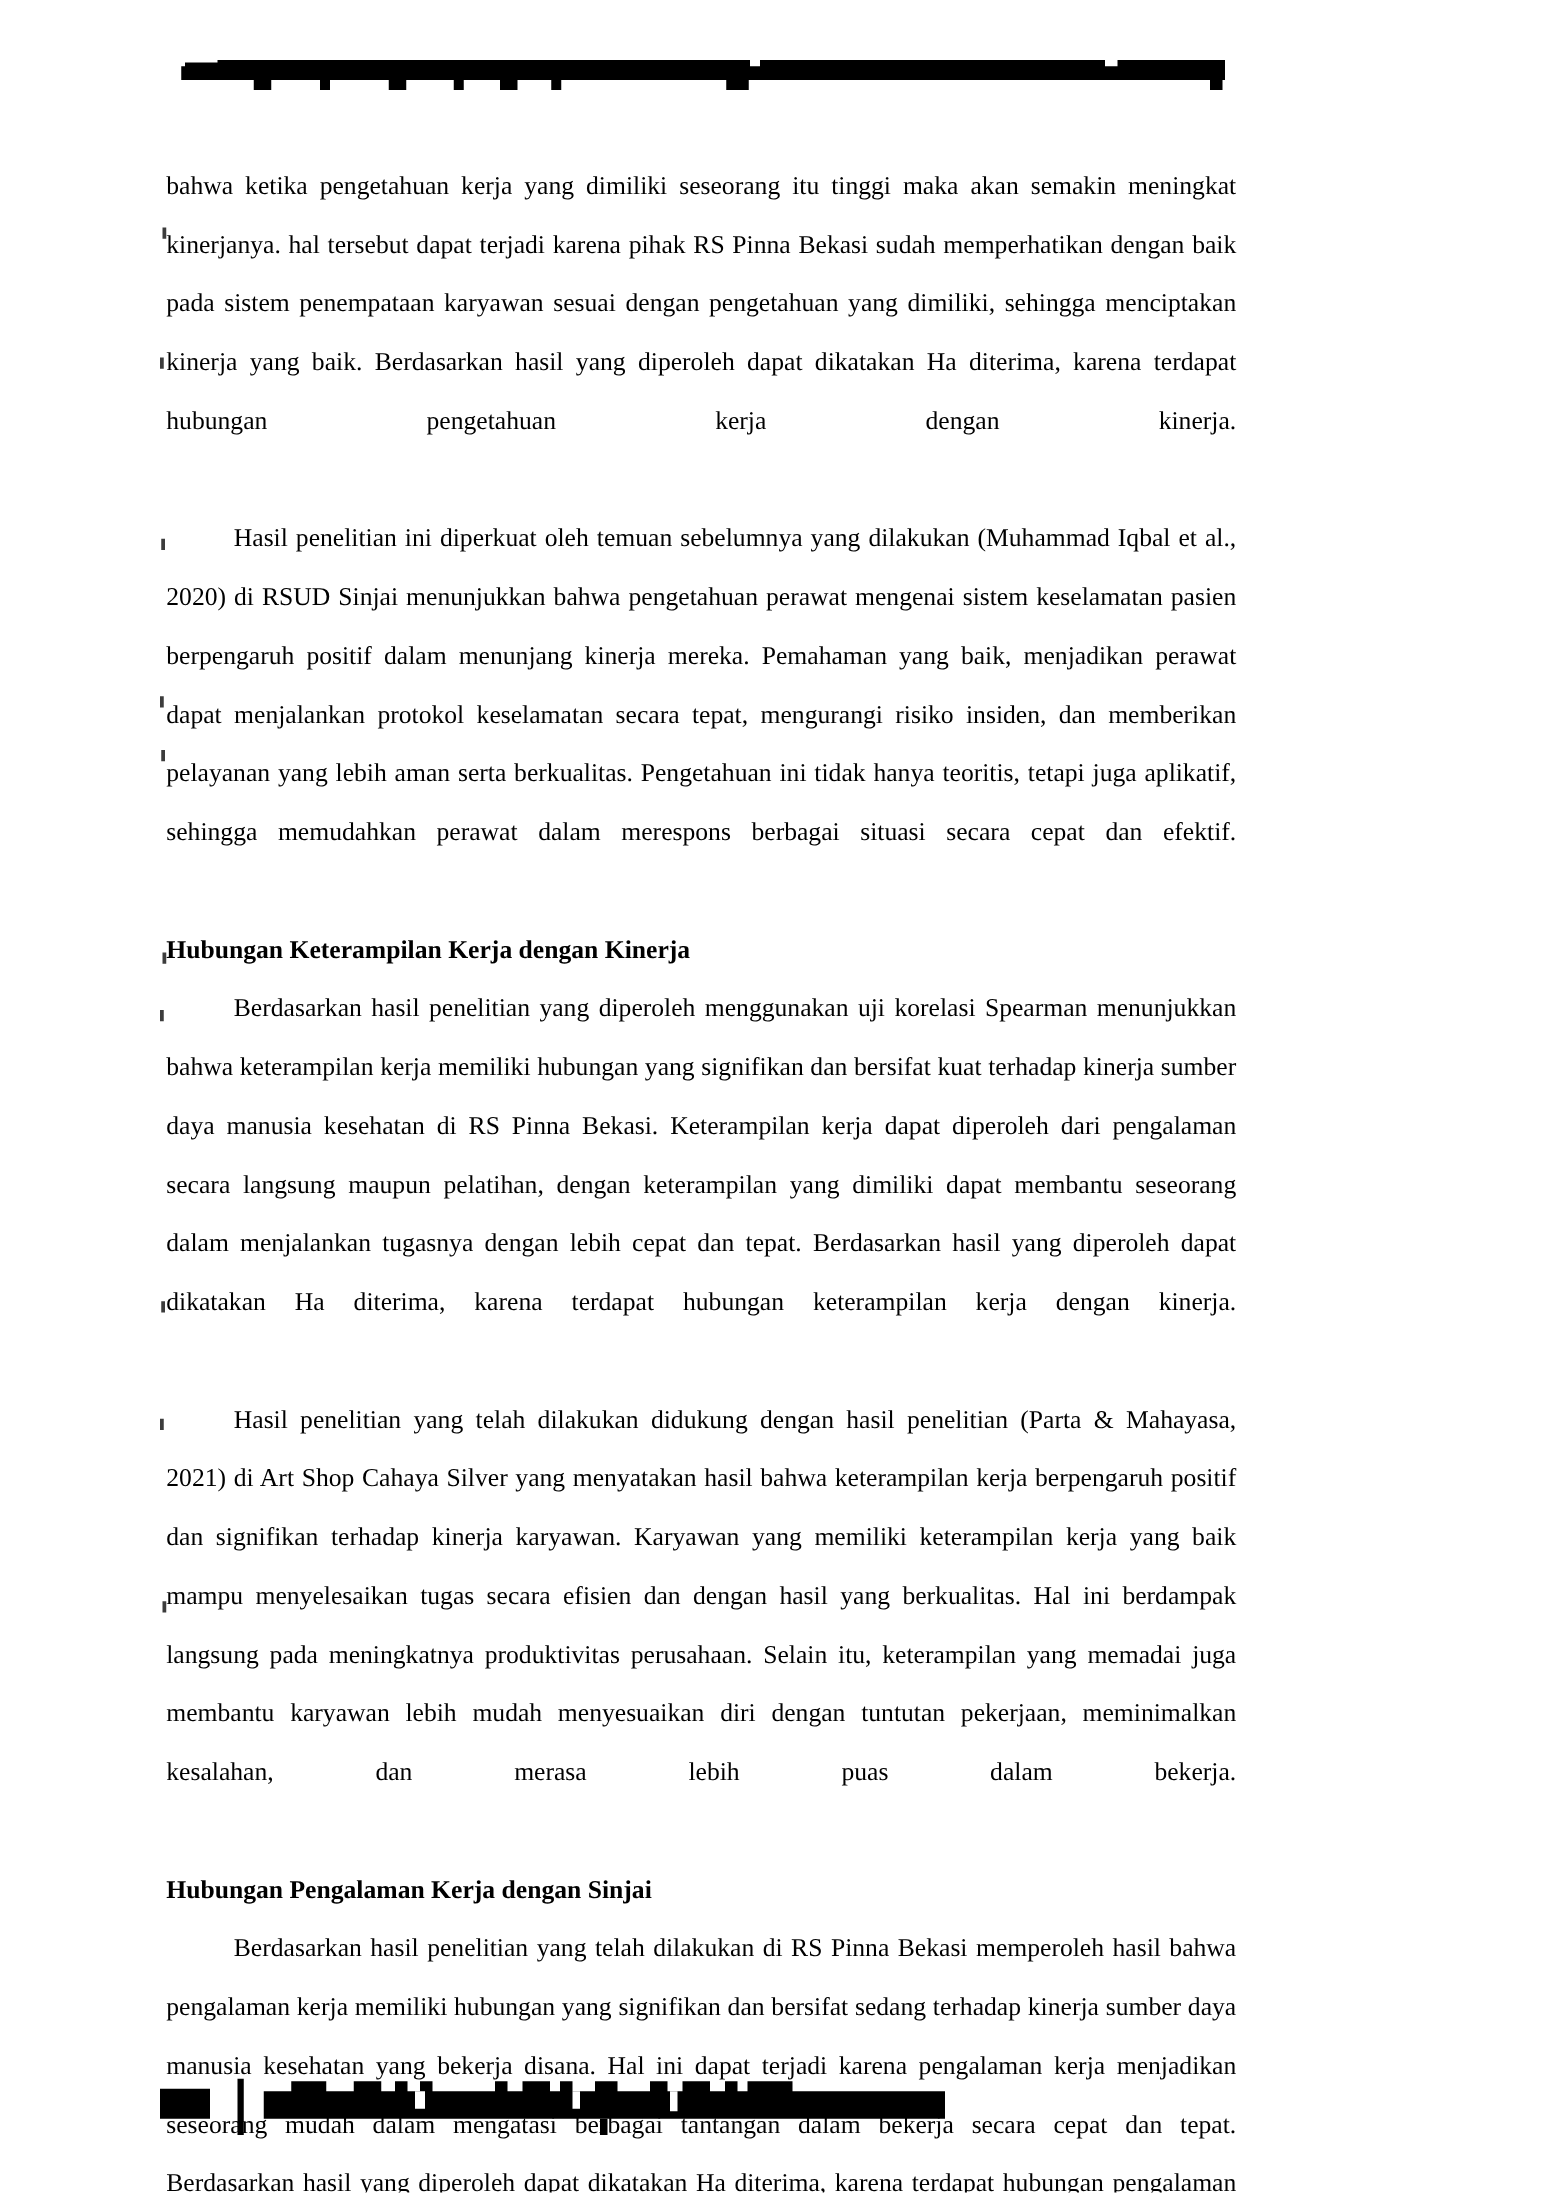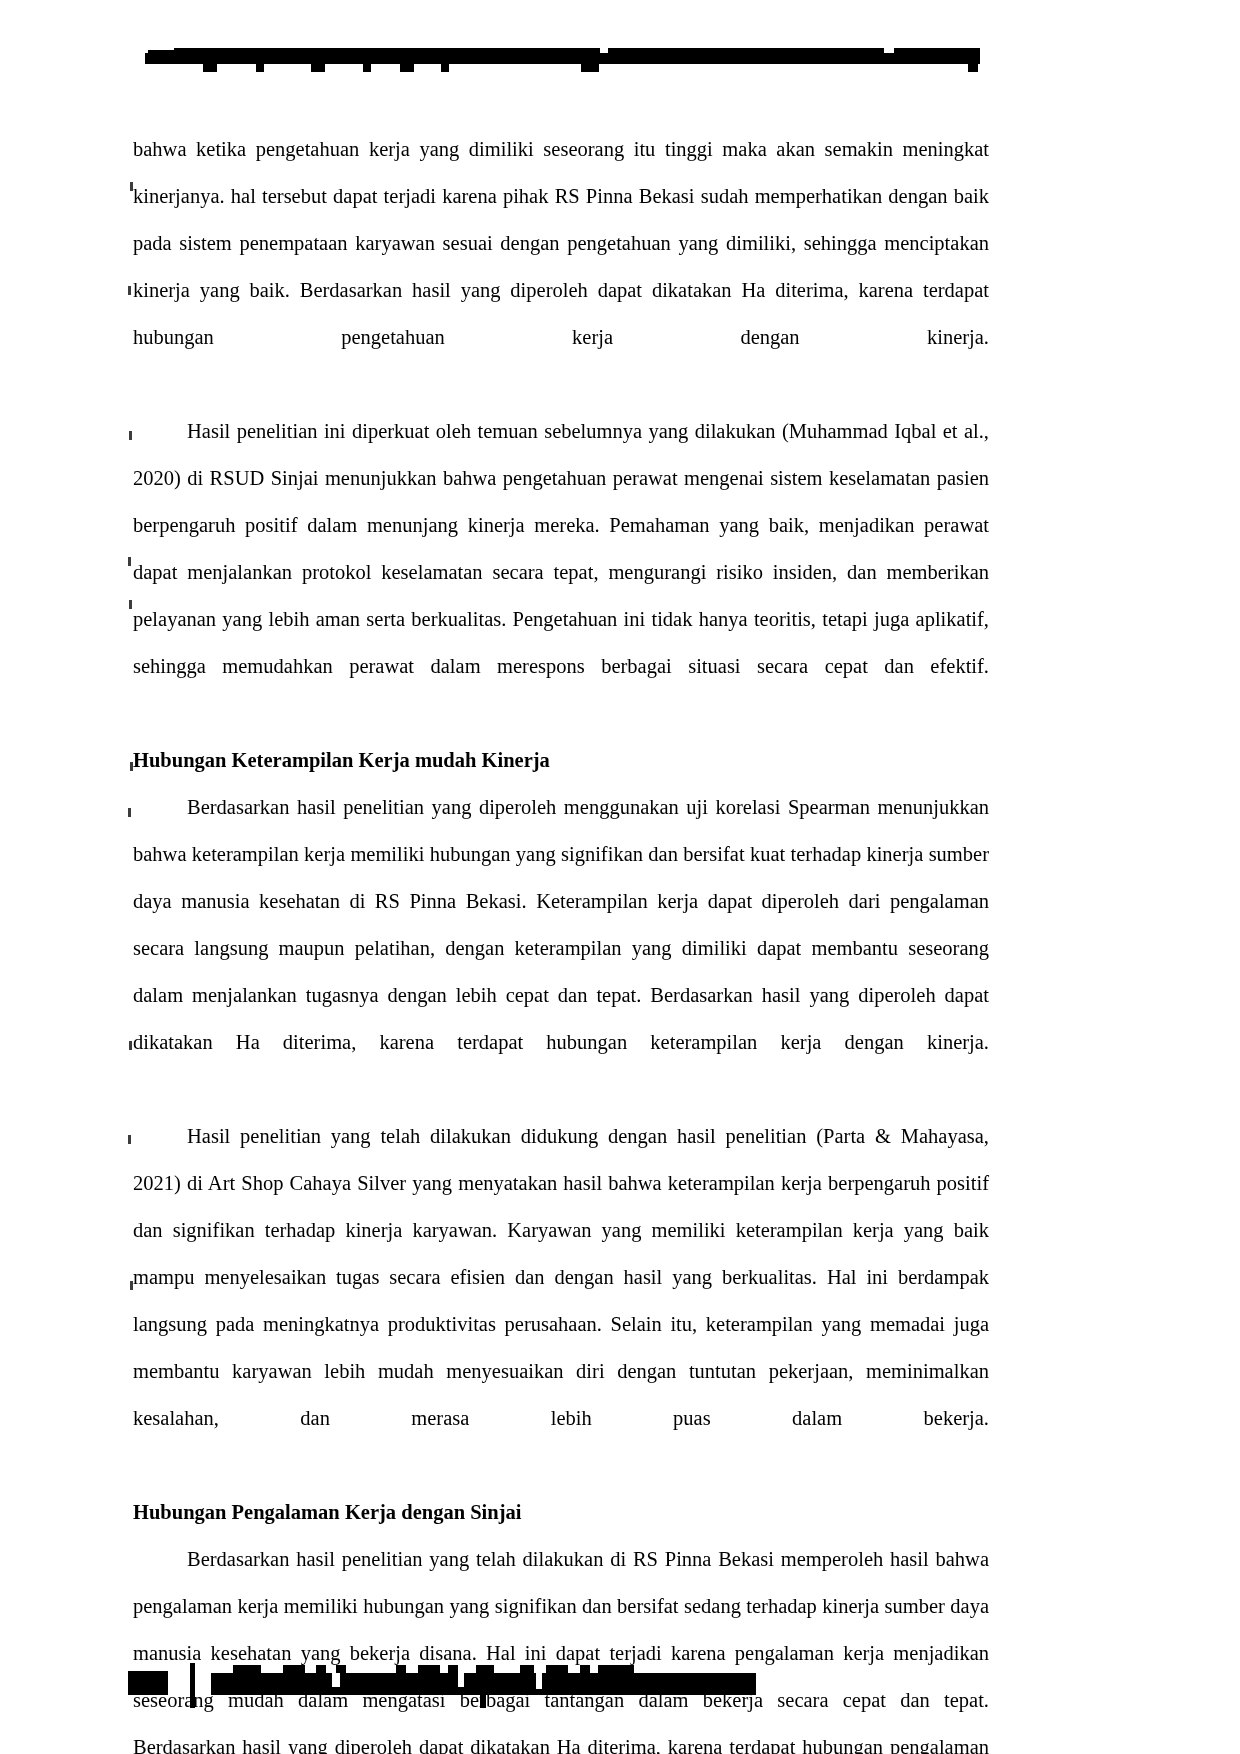--- a/index.html
+++ b/index.html
@@ -141,21 +141,21 @@
   <div class="speck" style="left:129px; top:1041px;"></div>
   <div class="speck" style="left:128px; top:1135px;"></div>
   <div class="speck" style="left:130px; top:1281px;"></div>
 
   <div class="content">
 
     <p class="para">bahwa ketika pengetahuan kerja yang dimiliki seseorang itu tinggi maka akan semakin meningkat kinerjanya. hal tersebut dapat terjadi karena pihak RS Pinna Bekasi sudah memperhatikan dengan baik pada sistem penempataan karyawan sesuai dengan pengetahuan yang dimiliki, sehingga menciptakan kinerja yang baik. Berdasarkan hasil yang diperoleh dapat dikatakan Ha diterima, karena terdapat hubungan pengetahuan kerja dengan kinerja.</p>
 
     <p class="para indent">Hasil penelitian ini diperkuat oleh temuan sebelumnya yang dilakukan (Muhammad Iqbal et al., 2020) di RSUD Sinjai menunjukkan bahwa pengetahuan perawat mengenai sistem keselamatan pasien berpengaruh positif dalam menunjang kinerja mereka. Pemahaman yang baik, menjadikan perawat dapat menjalankan protokol keselamatan secara tepat, mengurangi risiko insiden, dan memberikan pelayanan yang lebih aman serta berkualitas. Pengetahuan ini tidak hanya teoritis, tetapi juga aplikatif, sehingga memudahkan perawat dalam merespons berbagai situasi secara cepat dan efektif.</p>
 
-    <h3 class="subheading">Hubungan Keterampilan Kerja mudah Kinerja</h3>
+    <h3 class="subheading">Hubungan Keterampilan Kerja dengan Kinerja</h3>
 
     <p class="para indent">Berdasarkan hasil penelitian yang diperoleh menggunakan uji korelasi Spearman menunjukkan bahwa keterampilan kerja memiliki hubungan yang signifikan dan bersifat kuat terhadap kinerja sumber daya manusia kesehatan di RS Pinna Bekasi. Keterampilan kerja dapat diperoleh dari pengalaman secara langsung maupun pelatihan, dengan keterampilan yang dimiliki dapat membantu seseorang dalam menjalankan tugasnya dengan lebih cepat dan tepat. Berdasarkan hasil yang diperoleh dapat dikatakan Ha diterima, karena terdapat hubungan keterampilan kerja dengan kinerja.</p>
 
     <p class="para indent">Hasil penelitian yang telah dilakukan didukung dengan hasil penelitian (Parta &amp; Mahayasa, 2021) di Art Shop Cahaya Silver yang menyatakan hasil bahwa keterampilan kerja berpengaruh positif dan signifikan terhadap kinerja karyawan. Karyawan yang memiliki keterampilan kerja yang baik mampu menyelesaikan tugas secara efisien dan dengan hasil yang berkualitas. Hal ini berdampak langsung pada meningkatnya produktivitas perusahaan. Selain itu, keterampilan yang memadai juga membantu karyawan lebih mudah menyesuaikan diri dengan tuntutan pekerjaan, meminimalkan kesalahan, dan merasa lebih puas dalam bekerja.</p>
 
     <h3 class="subheading">Hubungan Pengalaman Kerja dengan Sinjai</h3>
 
     <p class="para indent">Berdasarkan hasil penelitian yang telah dilakukan di RS Pinna Bekasi memperoleh hasil bahwa pengalaman kerja memiliki hubungan yang signifikan dan bersifat sedang terhadap kinerja sumber daya manusia kesehatan yang bekerja disana. Hal ini dapat terjadi karena pengalaman kerja menjadikan seseorang mudah dalam mengatasi berbagai tantangan dalam bekerja secara cepat dan tepat. Berdasarkan hasil yang diperoleh dapat dikatakan Ha diterima, karena terdapat hubungan pengalaman kerja dengan kinerja.</p>
 
   </div>

